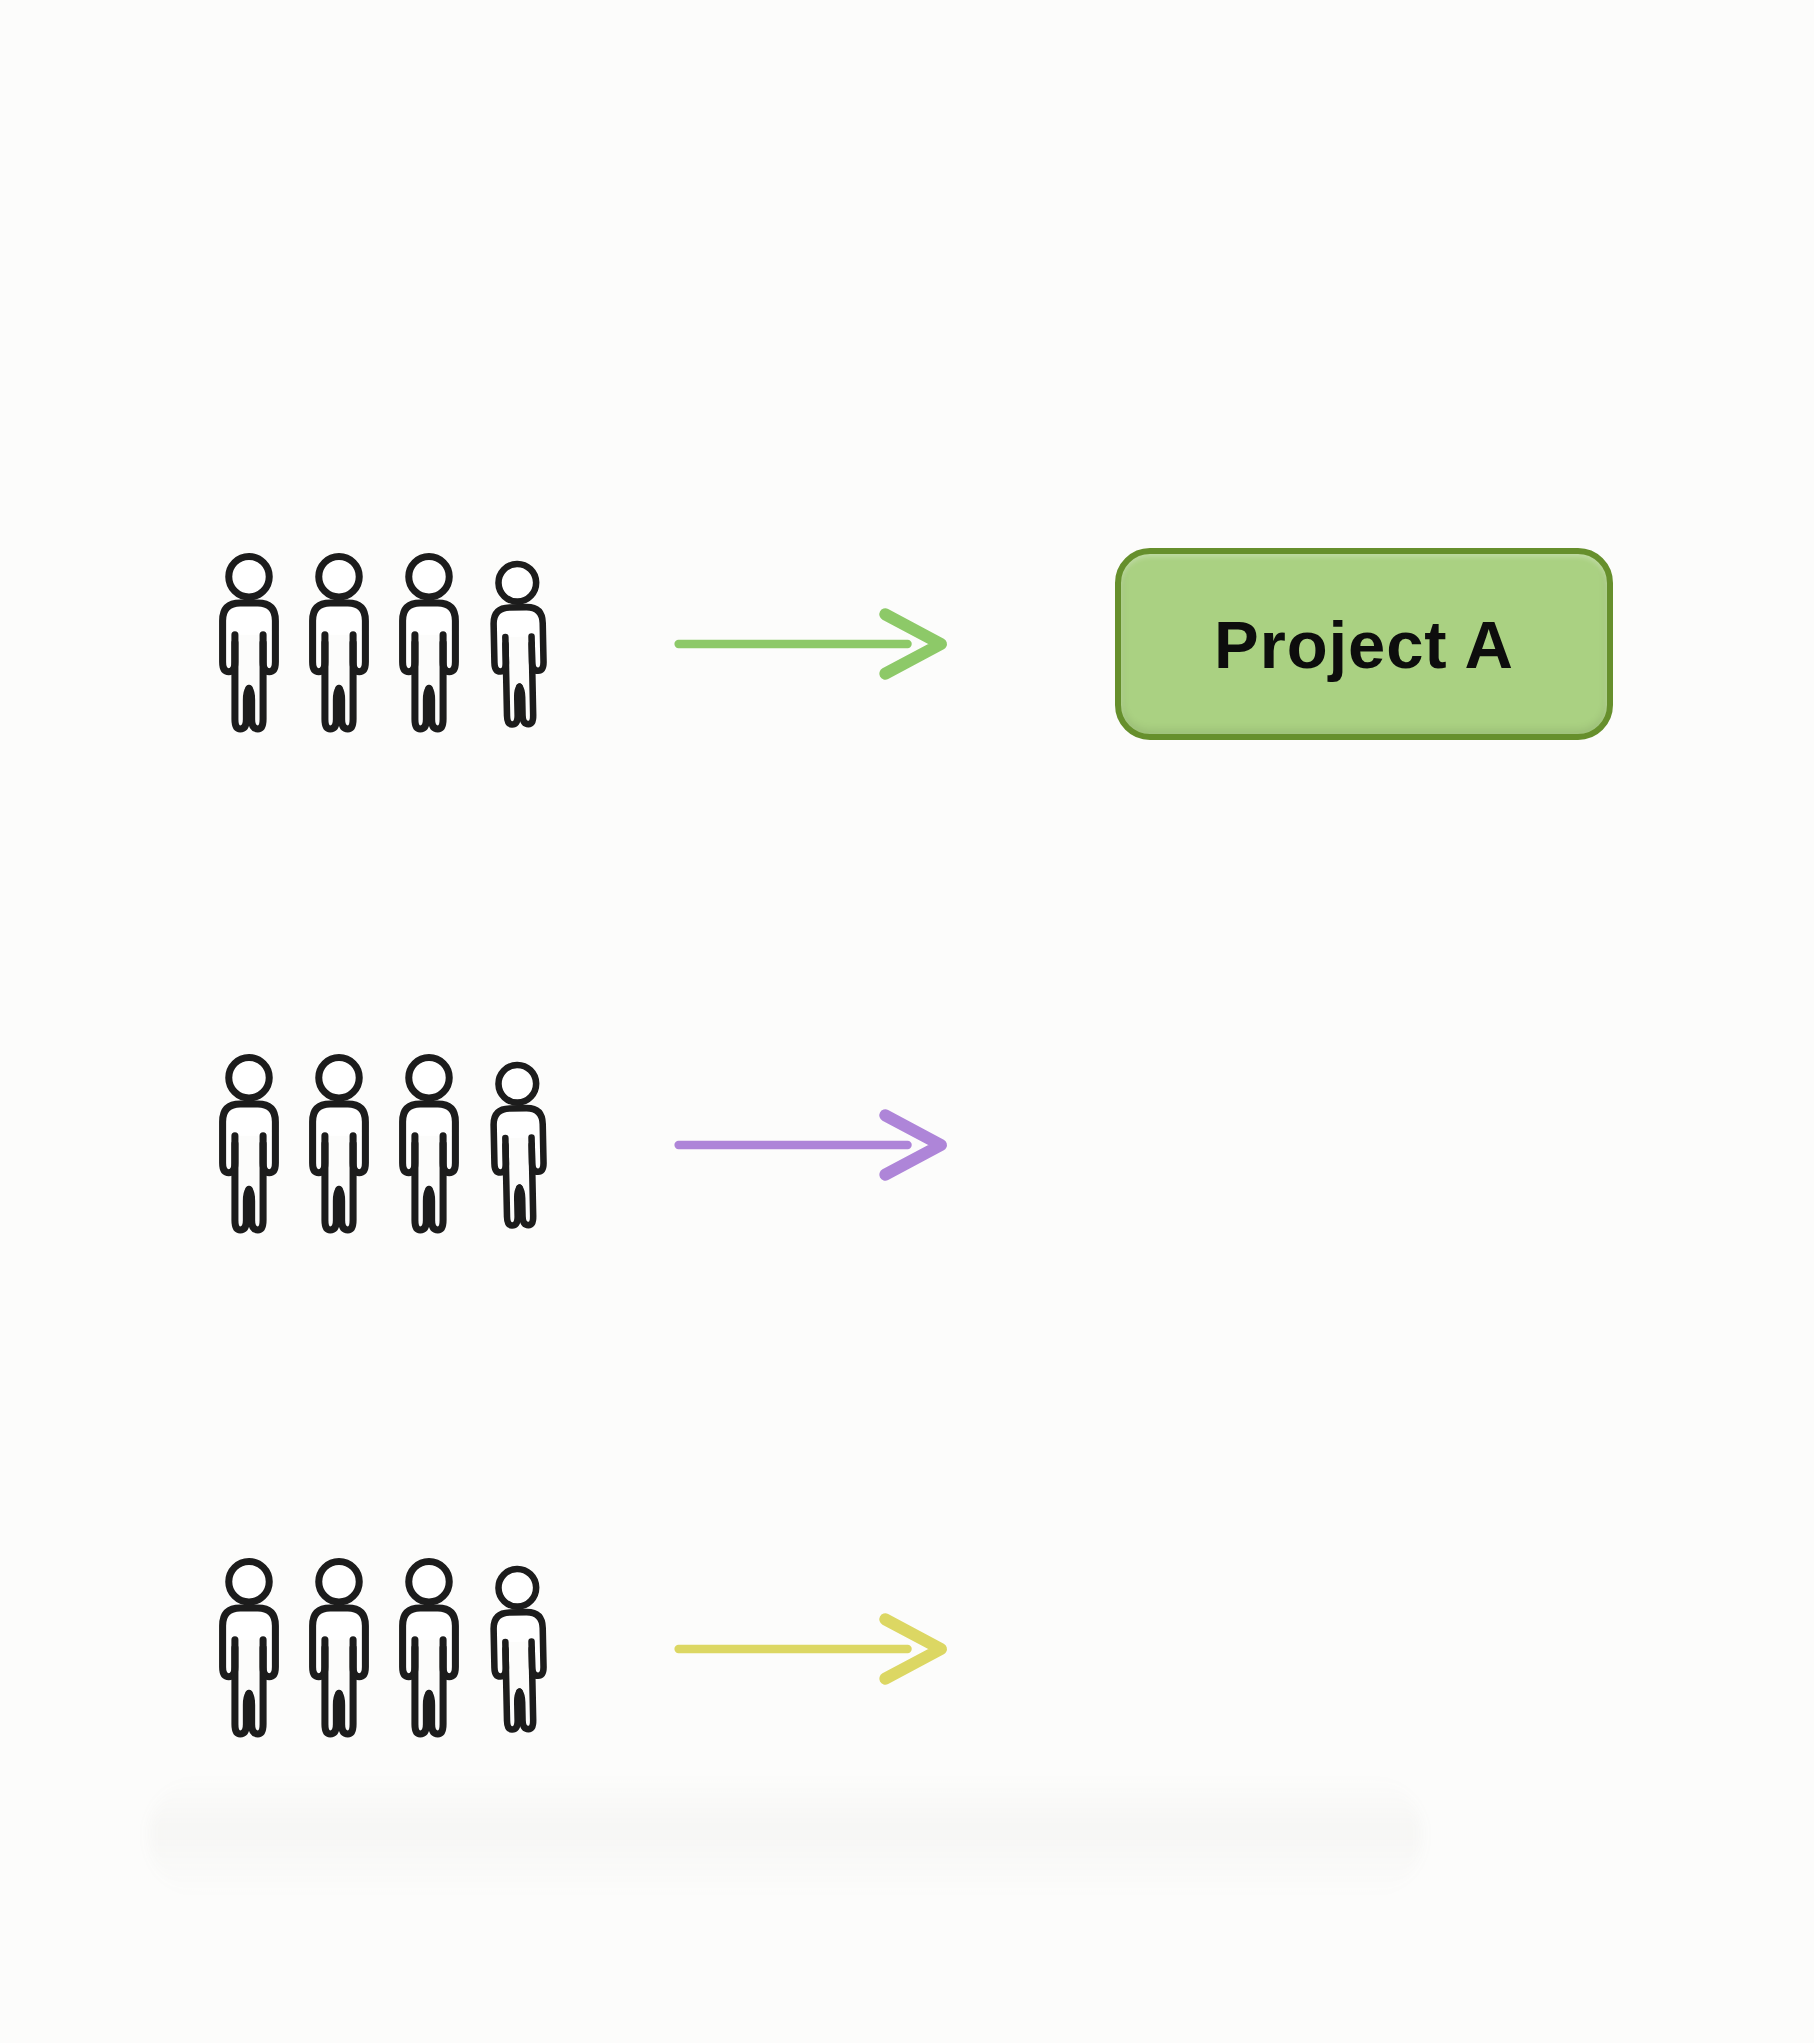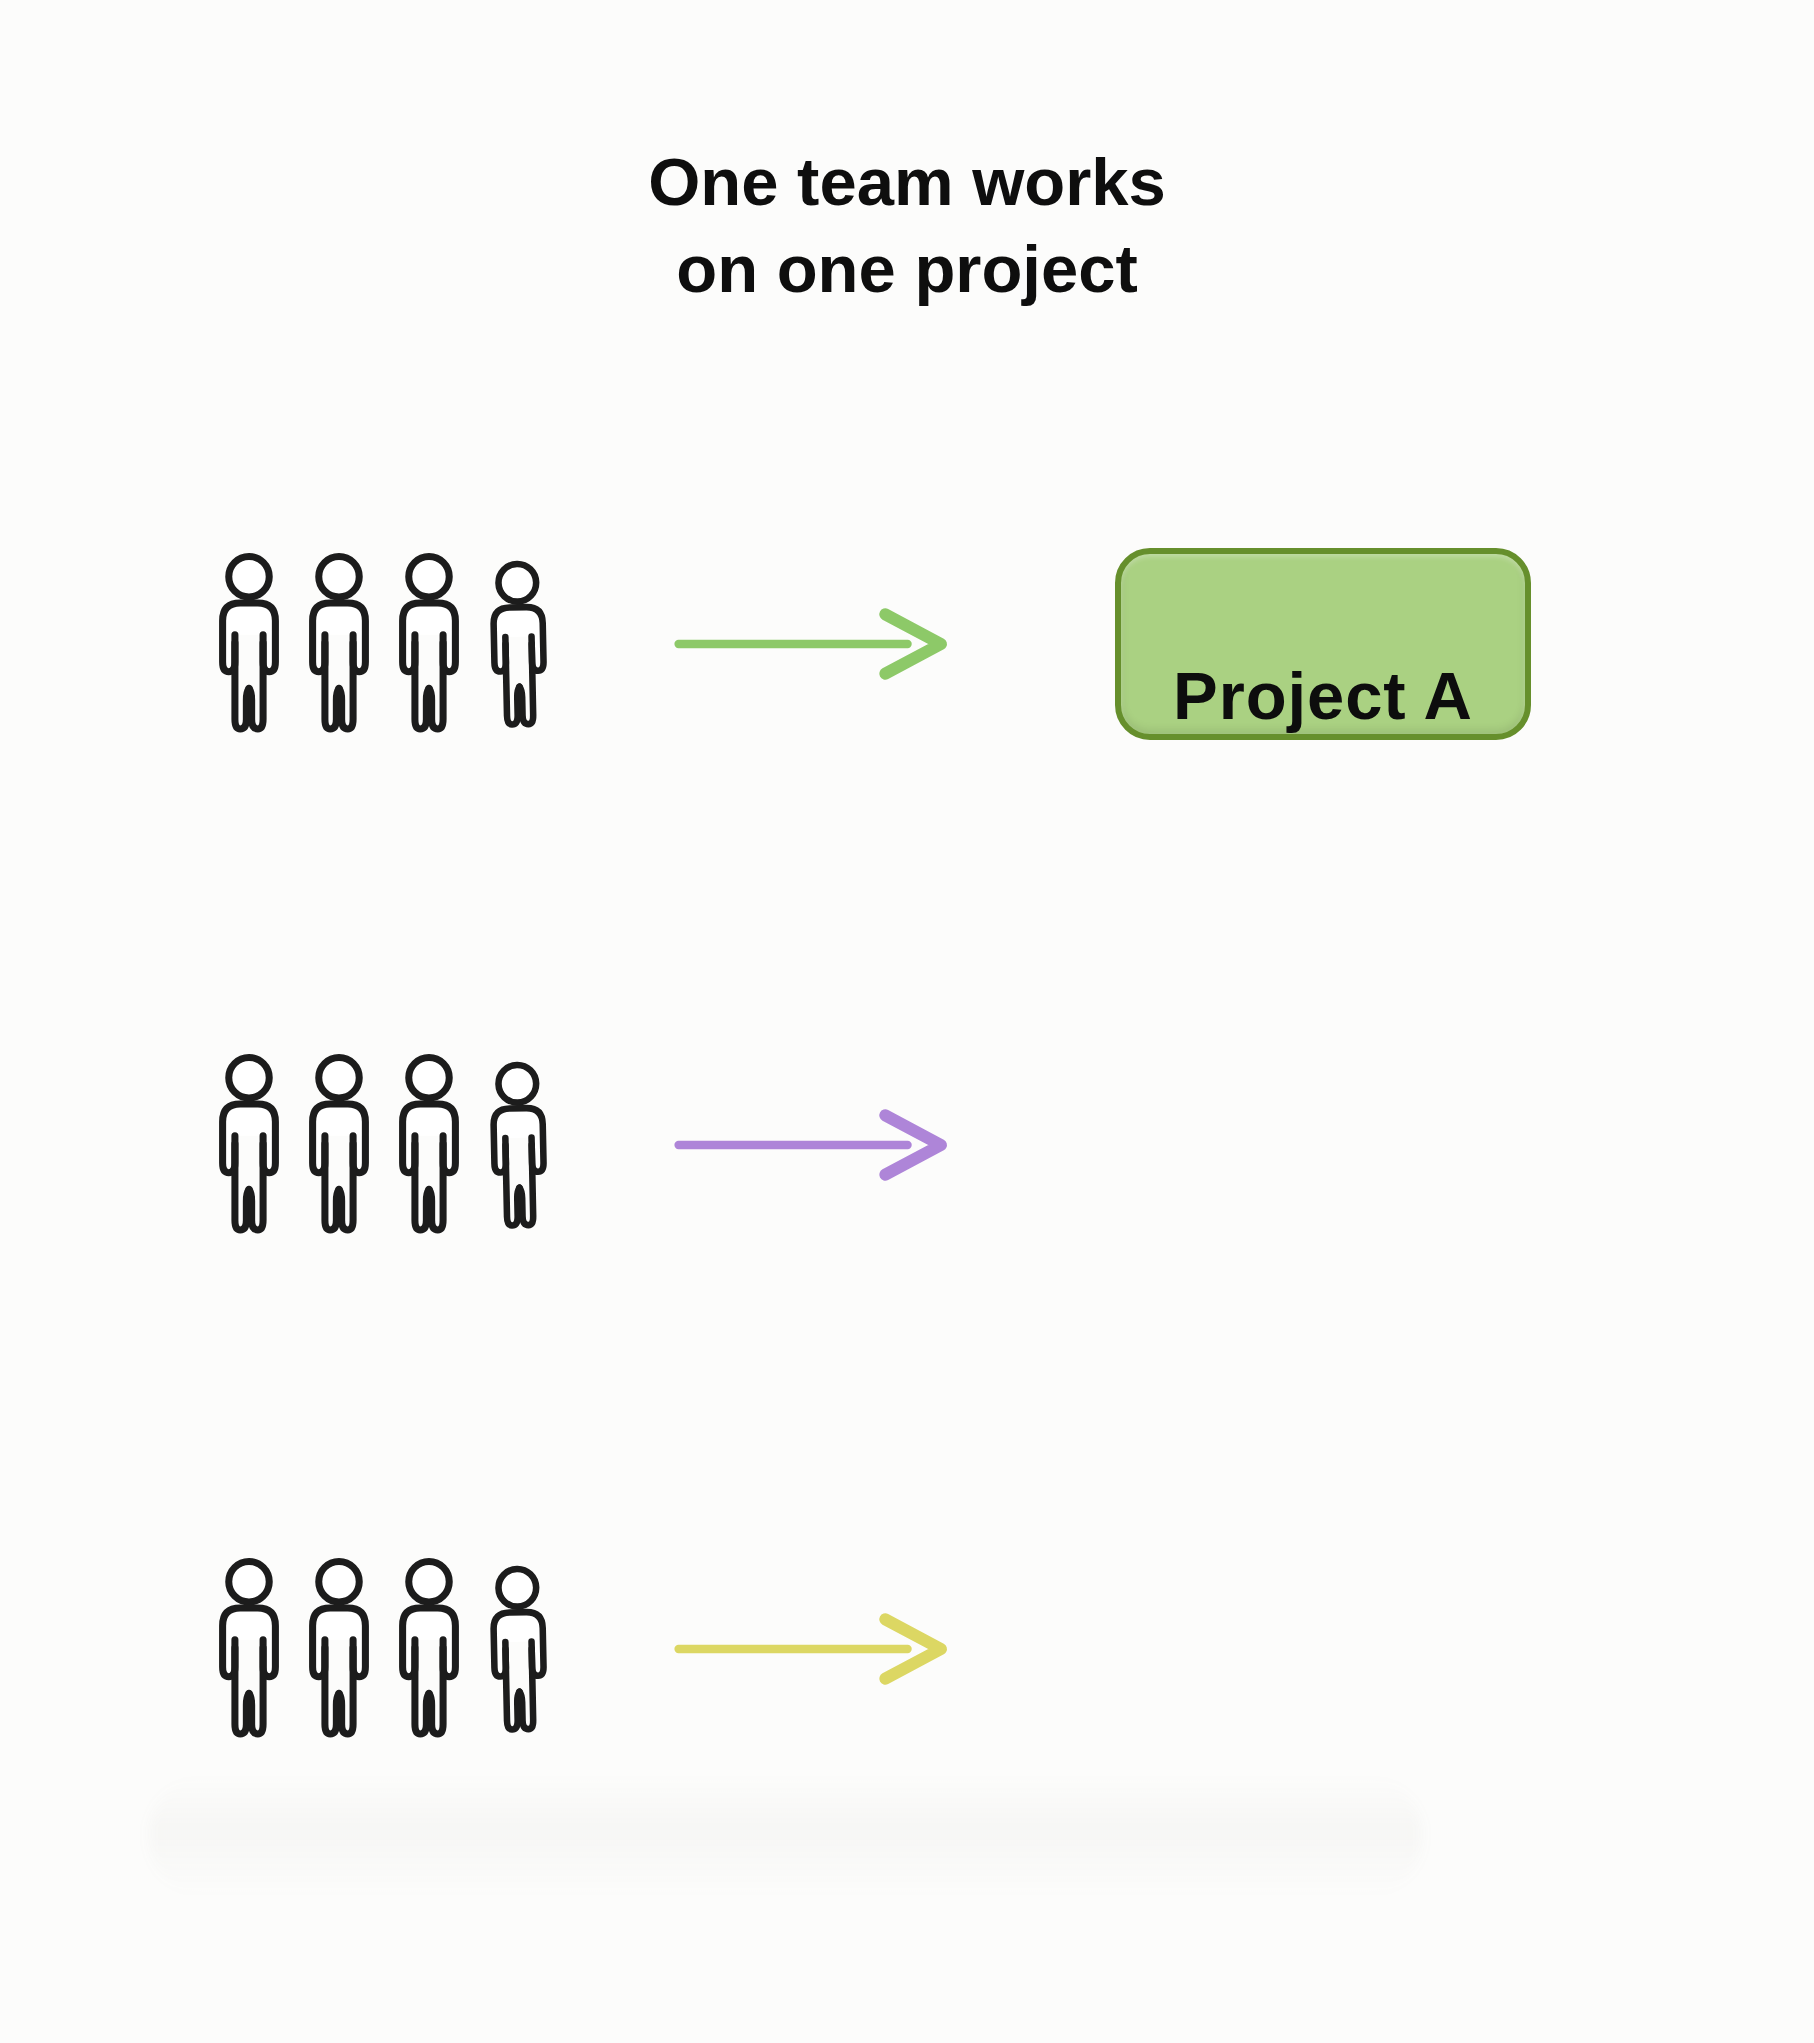--- a/index.html
+++ b/index.html
@@ -58,28 +58,28 @@
     width: 280px;
     height: 89px;
     display: block;
   }
 
   .project-box {
     position: absolute;
     left: 1115px;
     top: 50%;
     transform: translateY(-50%);
-    width: 416px;
+    width: 498px;
     height: 192px;
     box-sizing: border-box;
     border-radius: 35px;
     border: 6.5px solid var(--border, #888);
     background: var(--fill, #ddd);
     display: flex;
-    align-items: flex-end;
+    align-items: center;
     justify-content: center;
     box-shadow: inset 0 2.8px 5.6px rgba(255,255,255,0.30),
                 inset 0 -3.7px 8.4px rgba(0,0,0,0.10);
   }
   .project-box-label {
     font-size: 67px;
     font-weight: bold;
     color: #0d0d0d;
     letter-spacing: 0.9px;
   }
@@ -98,24 +98,20 @@
     border-radius: 56px;
     filter: blur(5.6px);
     pointer-events: none;
   }
 </style>
 </head>
 <body>
 
 <div class="canvas">
 
-  <div class="title">
-    <div>One team works</div>
-    <div>on one project</div>
-  </div>
 
   <div class="team-row row-1">
     <div class="people-group">
       <svg class="person" viewBox="0 0 100 215">
           <g fill="none" stroke-width="8" stroke-linecap="round" stroke-linejoin="round" style="stroke: rgb(28, 28, 28);">
             <circle cx="50" cy="31" r="23" fill="#fff"></circle>
             <path d="M34,97 L34,128 Q34,139 27,139 Q20,139 20,128 L20,81 Q20,61 40,61 L60,61 Q80,61 80,81 L80,128 Q80,139 73,139 Q66,139 66,128 L66,97" fill="#fff"></path>
             <path d="M34,106 L34,193 Q34,204 40,204 Q47,204 47,193 L47,171 Q47,162 50,158"></path>
             <path d="M66,106 L66,193 Q66,204 60,204 Q53,204 53,193 L53,171 Q53,162 50,158"></path>
           </g>

